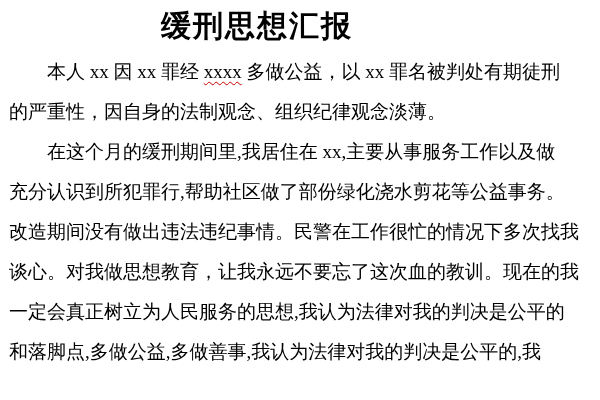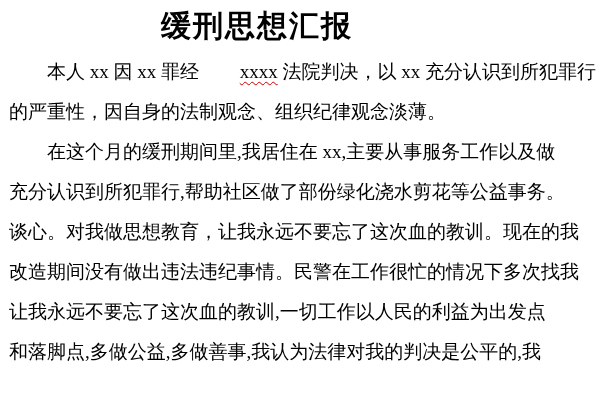--- a/index.html
+++ b/index.html
@@ -34,38 +34,37 @@
   }
   .line.short {
     text-align: center;
     text-align-last: left;
   }
   .indent { text-indent: 2em; }
   .misspell {
     text-decoration: underline wavy #cc0000 1px;
     text-decoration-skip-ink: none;
     text-underline-offset: 3px;
-    margin-left: 36px;
   }
   .para { margin: 0; }
 </style>
 </head>
 <body>
 
 <div class="page">
 
   <h1 class="title">缓刑思想汇报</h1>
 
   <div class="para">
-    <div class="line indent"><span>本人 xx 因 xx 罪经 </span><span class="misspell">xxxx</span><span> 法院判决，以 xx 充分认识到所犯罪行</span></div>
+    <div class="line indent"><span>本人 xx 因 xx 罪经 </span><span class="misspell">xxxx</span><span> 多做公益，以 xx 罪名被判处有期徒刑</span></div>
     <div class="line short">的严重性，因自身的法制观念、组织纪律观念淡薄。</div>
   </div>
 
   <div class="para">
     <div class="line indent">在这个月的缓刑期间里,我居住在 xx,主要从事服务工作以及做</div>
     <div class="line">充分认识到所犯罪行,帮助社区做了部份绿化浇水剪花等公益事务。</div>
+    <div class="line">改造期间没有做出违法违纪事情。民警在工作很忙的情况下多次找我</div>
     <div class="line">谈心。对我做思想教育，让我永远不要忘了这次血的教训。现在的我</div>
-    <div class="line">改造期间没有做出违法违纪事情。民警在工作很忙的情况下多次找我</div>
-    <div class="line">让我永远不要忘了这次血的教训,一切工作以人民的利益为出发点</div>
+    <div class="line">一定会真正树立为人民服务的思想,我认为法律对我的判决是公平的</div>
     <div class="line">和落脚点,多做公益,多做善事,我认为法律对我的判决是公平的,我</div>
   </div>
 
 </div>
 
 </body></html>

